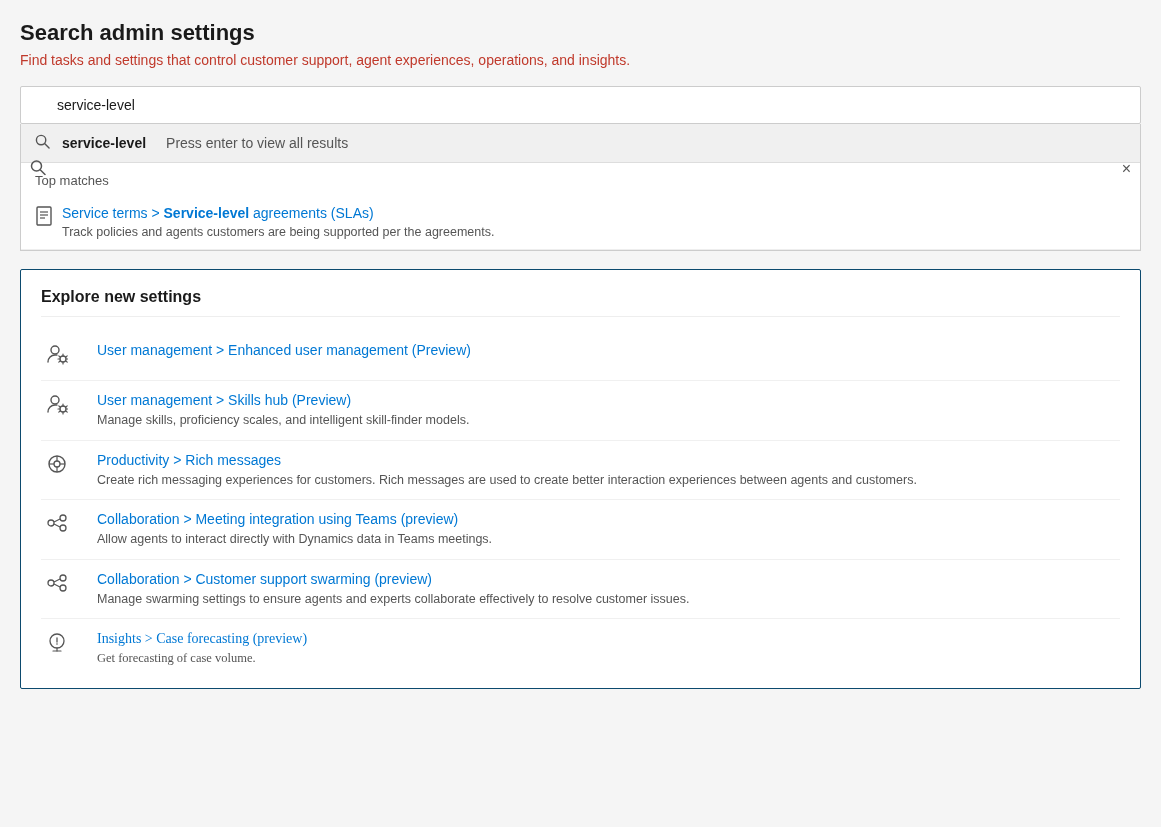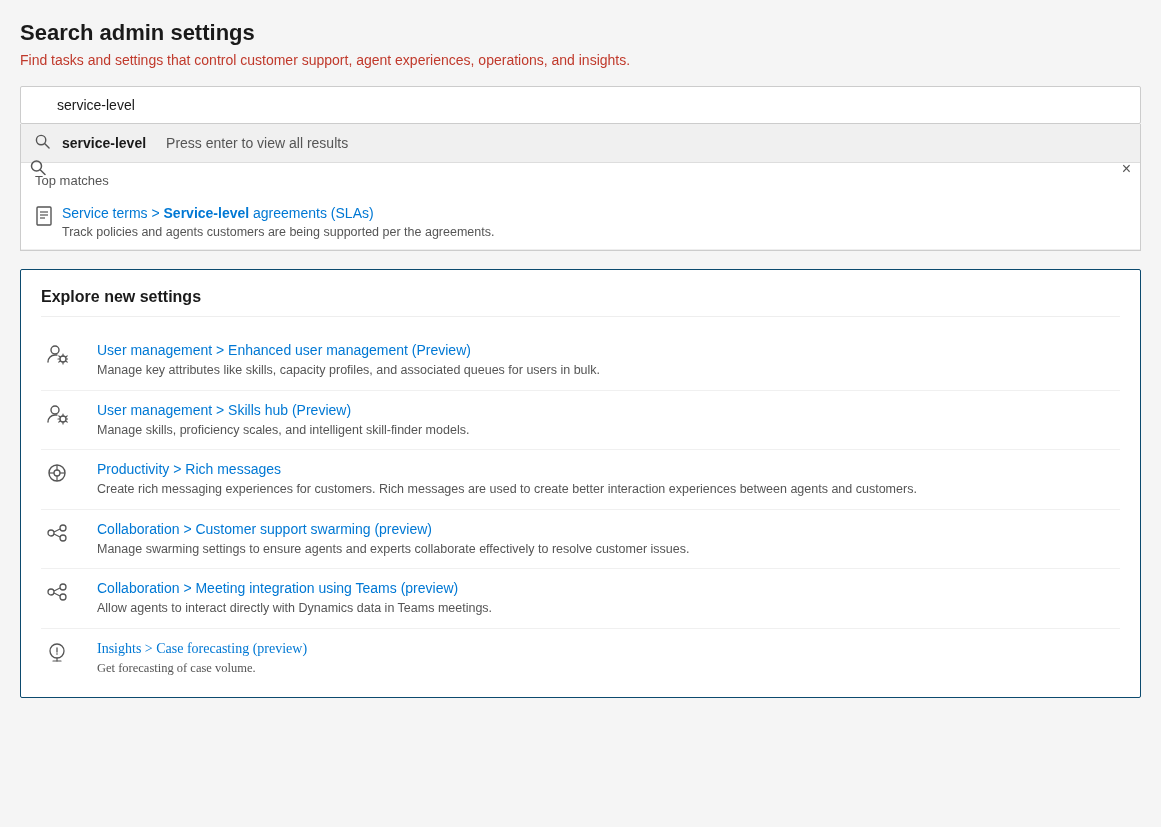--- a/index.html
+++ b/index.html
@@ -237,21 +237,20 @@
           <line x1="14" y1="16" x2="12" y2="16" stroke="#555" stroke-width="1.2" stroke-linecap="round"></line>
           <line x1="14.2" y1="17.8" x2="12.8" y2="19.2" stroke="#555" stroke-width="1.2" stroke-linecap="round"></line>
           <line x1="17" y1="19" x2="17" y2="21" stroke="#555" stroke-width="1.2" stroke-linecap="round"></line>
           <line x1="19.8" y1="17.8" x2="21.2" y2="19.2" stroke="#555" stroke-width="1.2" stroke-linecap="round"></line>
           <line x1="20" y1="16" x2="22" y2="16" stroke="#555" stroke-width="1.2" stroke-linecap="round"></line>
           <line x1="19.8" y1="14.2" x2="21.2" y2="12.8" stroke="#555" stroke-width="1.2" stroke-linecap="round"></line>
         </svg>
       </span>
       <div class="explore-item-content">
         <a class="explore-item-link">User management &gt; Enhanced user management (Preview)</a>
-        <div class="explore-item-desc">Manage key attributes like skills, capacity profiles, and associated queues for users in bulk.</div>
       </div>
     </div>
 
     <div class="explore-item">
       <span class="explore-item-icon">
         <svg width="22" height="22" viewBox="0 0 22 22" fill="none">
           <circle cx="9" cy="7" r="4" stroke="#555" stroke-width="1.4"></circle>
           <path d="M2 19c0-3.866 3.134-7 7-7h2" stroke="#555" stroke-width="1.4" stroke-linecap="round"></path>
           <circle cx="17" cy="16" r="3" stroke="#555" stroke-width="1.3"></circle>
           <line x1="17" y1="13" x2="17" y2="11" stroke="#555" stroke-width="1.2" stroke-linecap="round"></line>
@@ -291,38 +290,38 @@
       <span class="explore-item-icon">
         <svg width="22" height="22" viewBox="0 0 22 22" fill="none">
           <circle cx="5" cy="11" r="3" stroke="#555" stroke-width="1.3"></circle>
           <circle cx="17" cy="6" r="3" stroke="#555" stroke-width="1.3"></circle>
           <circle cx="17" cy="16" r="3" stroke="#555" stroke-width="1.3"></circle>
           <line x1="8" y1="10" x2="14" y2="7" stroke="#555" stroke-width="1.2"></line>
           <line x1="8" y1="12" x2="14" y2="15" stroke="#555" stroke-width="1.2"></line>
         </svg>
       </span>
       <div class="explore-item-content">
-        <a class="explore-item-link">Collaboration &gt; Customer support swarming (preview)</a>
-        <div class="explore-item-desc">Manage swarming settings to ensure agents and experts collaborate effectively to resolve customer issues.</div>
+        <a class="explore-item-link">Collaboration &gt; Meeting integration using Teams (preview)</a>
+        <div class="explore-item-desc">Allow agents to interact directly with Dynamics data in Teams meetings.</div>
       </div>
     </div>
 
     <div class="explore-item">
       <span class="explore-item-icon">
         <svg width="22" height="22" viewBox="0 0 22 22" fill="none">
           <circle cx="5" cy="11" r="3" stroke="#555" stroke-width="1.3"></circle>
           <circle cx="17" cy="6" r="3" stroke="#555" stroke-width="1.3"></circle>
           <circle cx="17" cy="16" r="3" stroke="#555" stroke-width="1.3"></circle>
           <line x1="8" y1="10" x2="14" y2="7" stroke="#555" stroke-width="1.2"></line>
           <line x1="8" y1="12" x2="14" y2="15" stroke="#555" stroke-width="1.2"></line>
         </svg>
       </span>
       <div class="explore-item-content">
-        <a class="explore-item-link">Collaboration &gt; Meeting integration using Teams (preview)</a>
-        <div class="explore-item-desc">Allow agents to interact directly with Dynamics data in Teams meetings.</div>
+        <a class="explore-item-link">Collaboration &gt; Customer support swarming (preview)</a>
+        <div class="explore-item-desc">Manage swarming settings to ensure agents and experts collaborate effectively to resolve customer issues.</div>
       </div>
     </div>
 
     <div class="explore-item">
       <span class="explore-item-icon">
         <svg width="22" height="22" viewBox="0 0 22 22" fill="none">
           <circle cx="11" cy="10" r="7" stroke="#555" stroke-width="1.3"></circle>
           <line x1="11" y1="7" x2="11" y2="11" stroke="#555" stroke-width="1.3" stroke-linecap="round"></line>
           <circle cx="11" cy="13" r="0.8" fill="#555"></circle>
           <line x1="7" y1="20" x2="15" y2="20" stroke="#555" stroke-width="1.2" stroke-linecap="round"></line>

